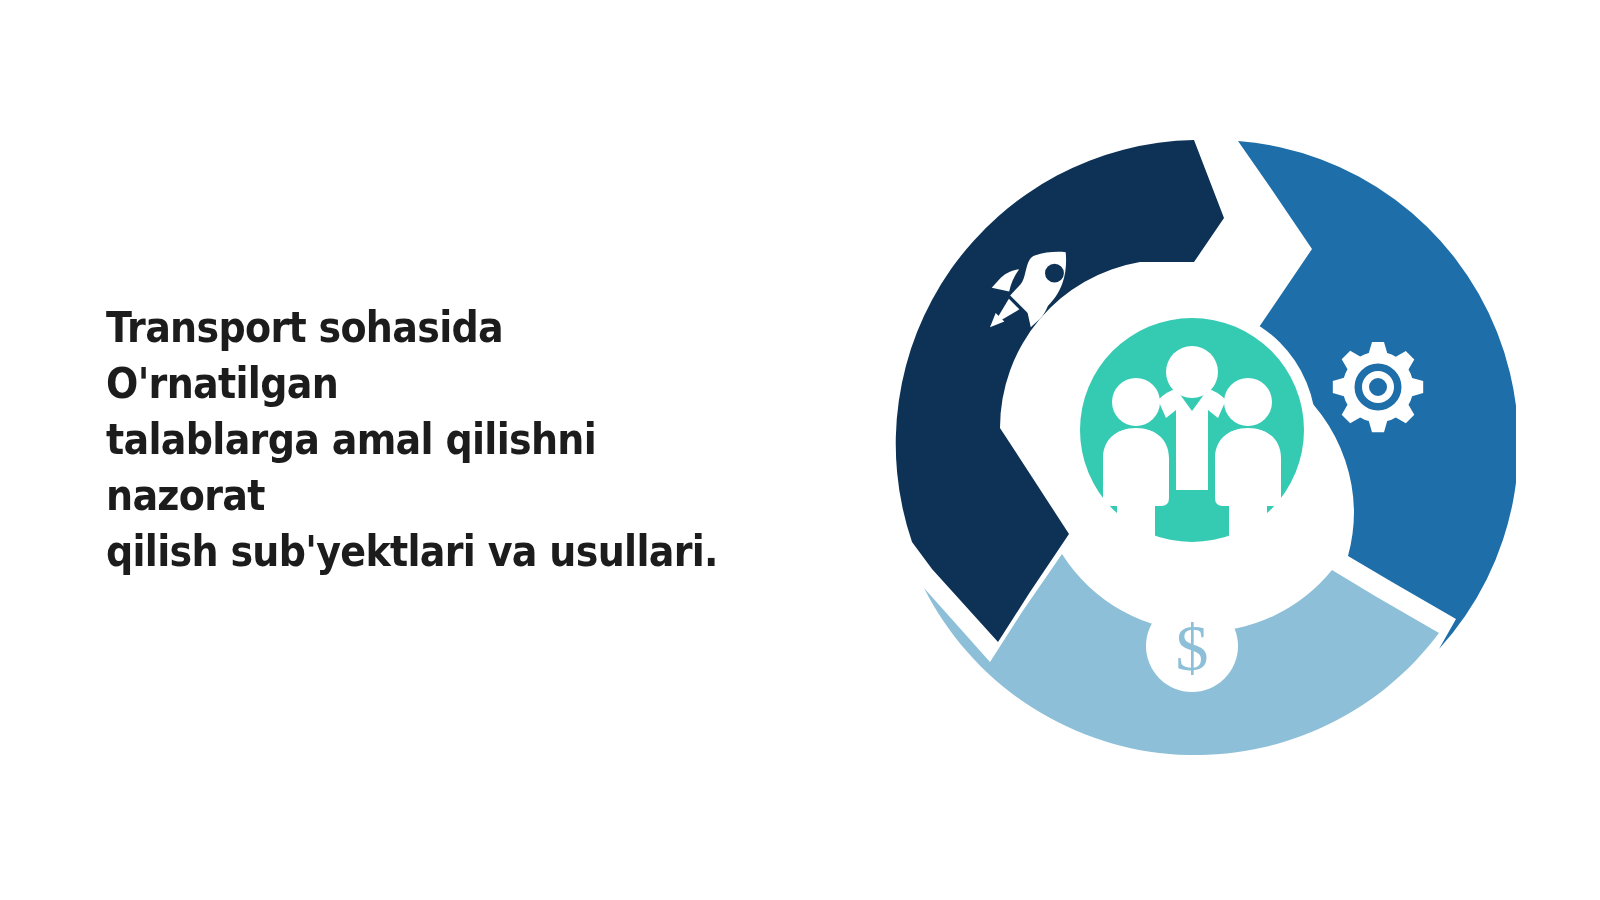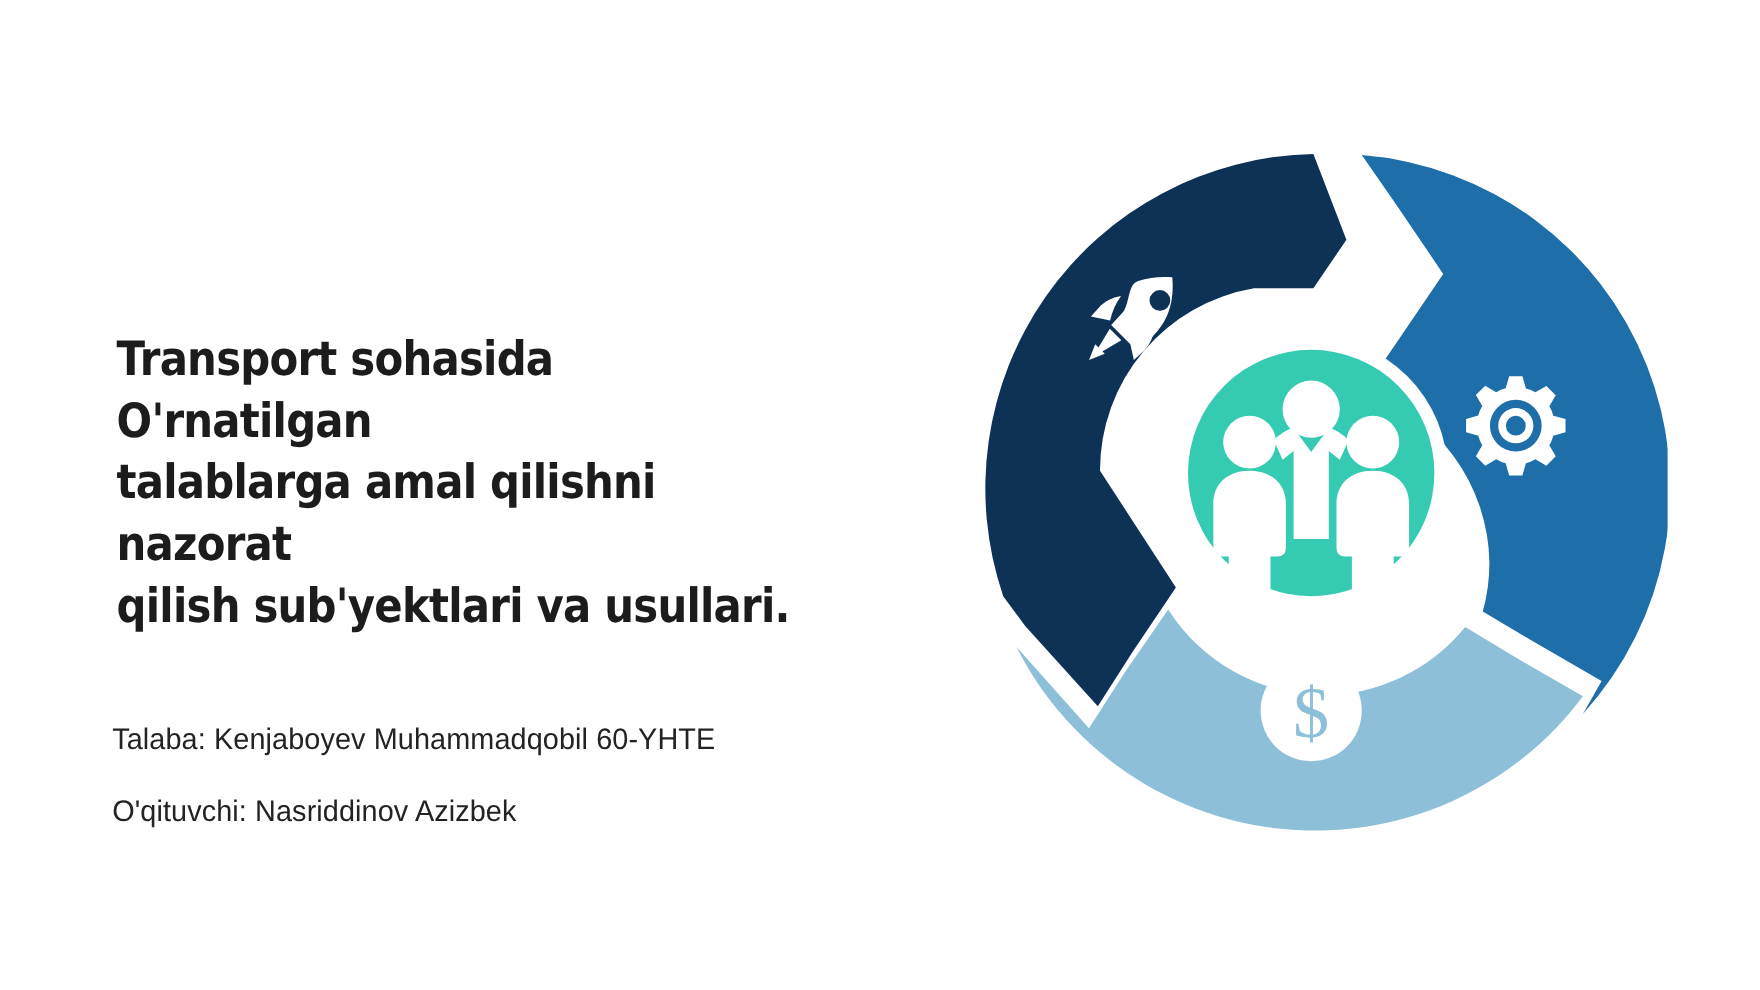--- a/index.html
+++ b/index.html
@@ -84,24 +84,20 @@
 <body>
 
 <div id="slide">
 
   <div class="text-column">
     <h1 class="slide-title">Transport sohasida O'rnatilgan
 talablarga amal qilishni nazorat
 qilish sub'yektlari va usullari.</h1>
   </div>
 
-  <div class="credits">
-    <p class="credit-line">Talaba: Kenjaboyev Muhammadqobil 60-YHTE</p>
-    <p class="credit-line">O'qituvchi: Nasriddinov Azizbek</p>
-  </div>
 
   <div class="diagram-wrap">
     <svg class="diagram-svg" viewBox="0 0 644 648" xmlns="http://www.w3.org/2000/svg">
 
       <g>
         <path fill="#0d3256" d="M 322 18
                  A 304 304 0 0 0 40 420
                  L 60 447
                  L 126 520
                  L 158 470

